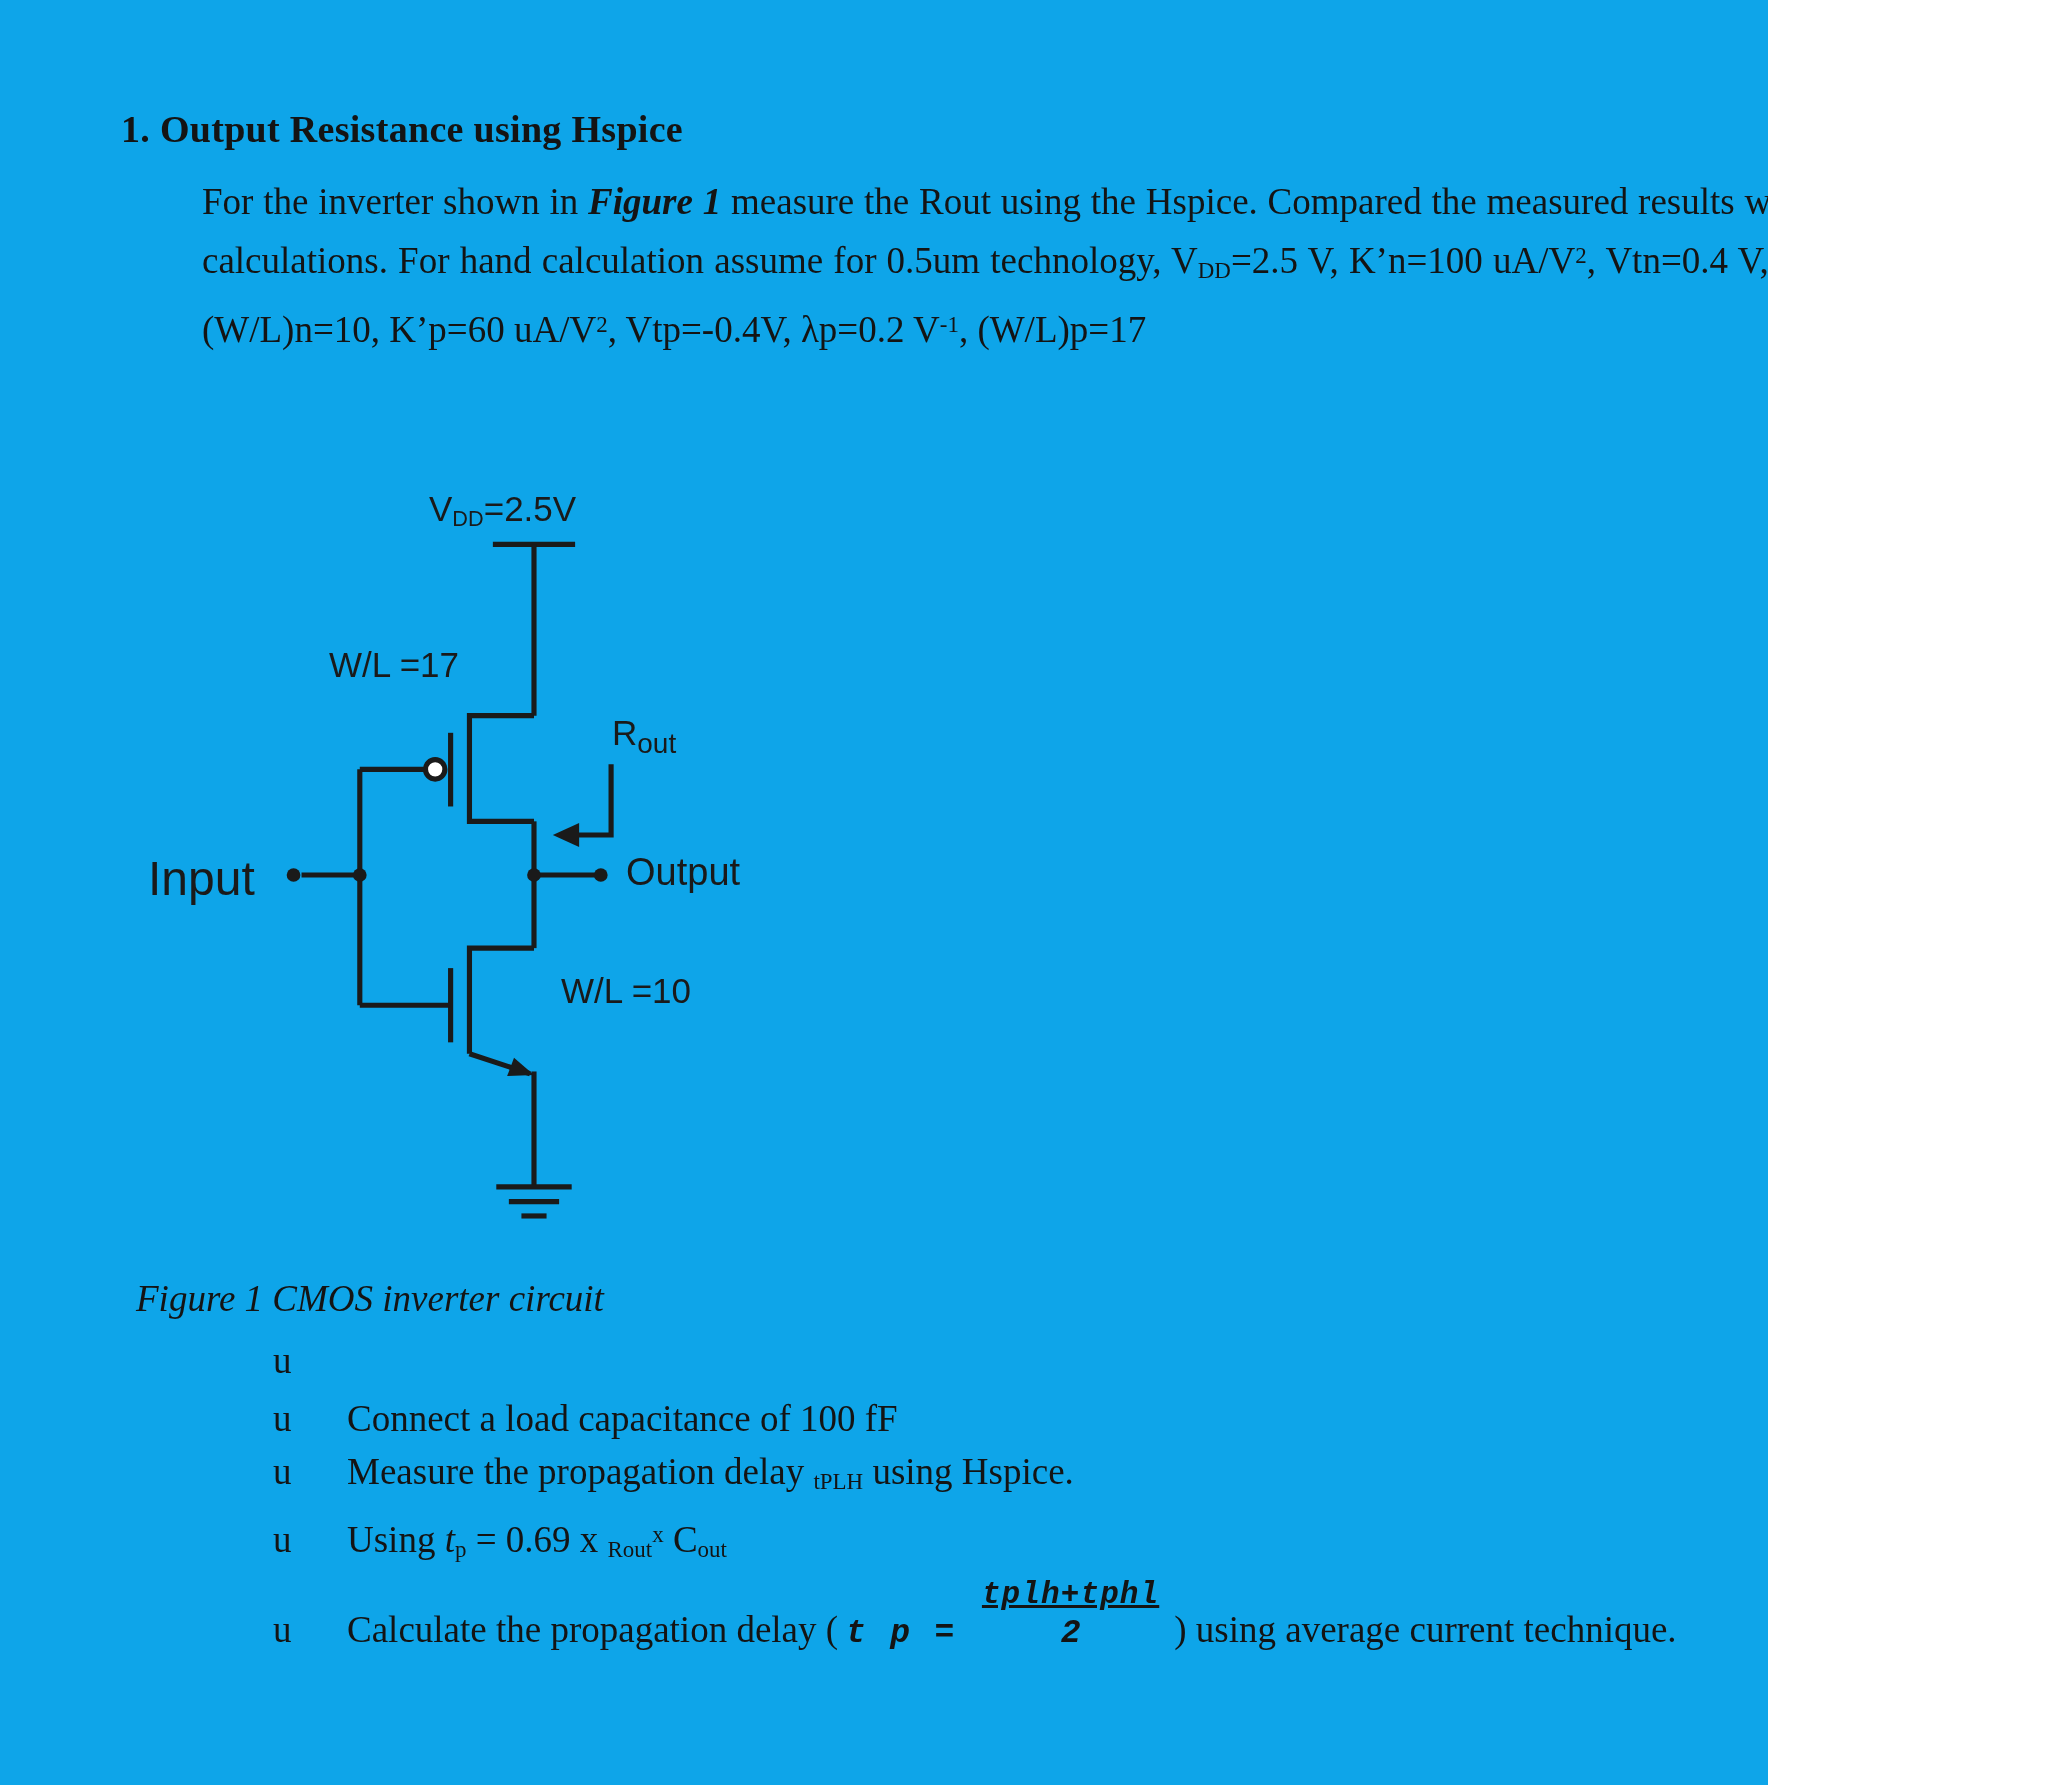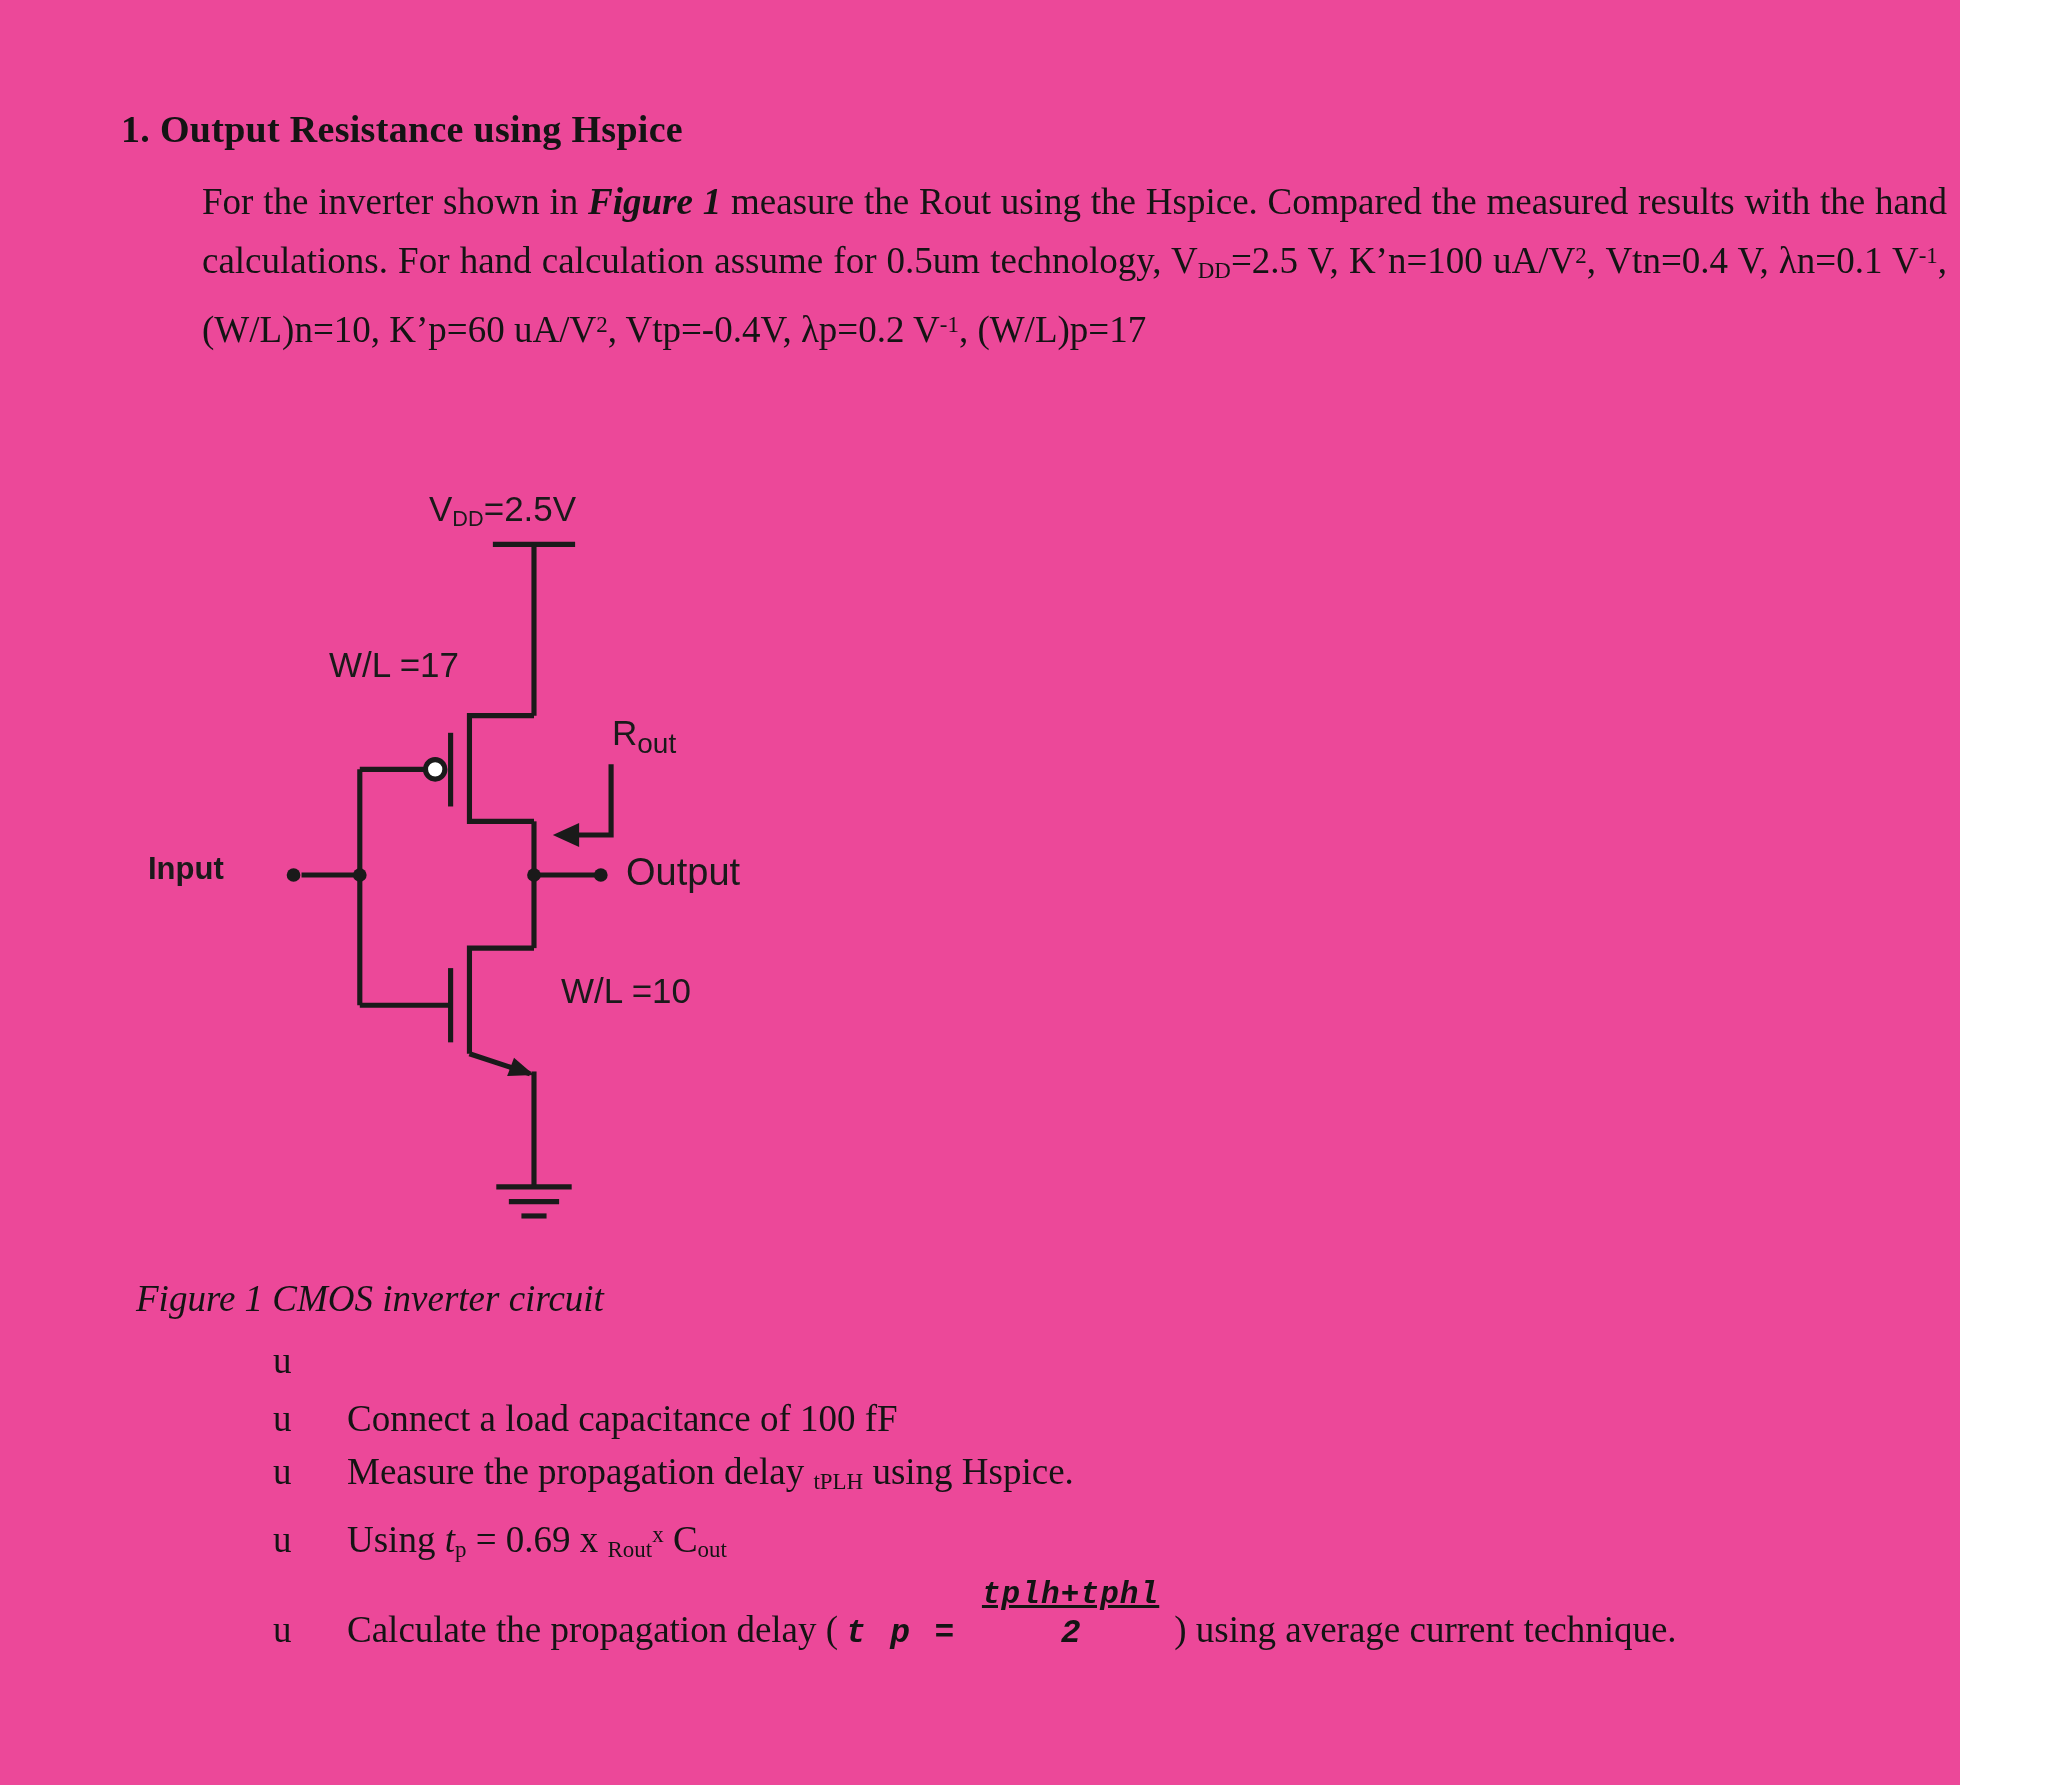--- a/index.html
+++ b/index.html
@@ -1,19 +1,19 @@
 <!DOCTYPE html>
 <html style="font-size:9px"><head>
 <meta charset="utf-8">
 <style>
   html,body{margin:0;padding:0;background:#ffffff;}
   .page{
     position:relative;
-    width:1960px;height:1786px;
-    background:#ec4899;
+    width:1768px;height:1786px;
+    background:#0ea5e9;
     color:#141414;
     font-family:"Liberation Serif", serif;
     overflow:hidden;
   }
   
   .title{
     position:absolute;left:121px;top:107px;
     margin:0;font-size:38px;font-weight:700;letter-spacing:0.3px;
   }
   .intro{
@@ -33,21 +33,21 @@
   .diagram{position:absolute;inset:0;border-radius:31px;}
   .diagram svg{position:absolute;left:0;top:0;}
   .lbl{
     position:absolute;font-family:"Liberation Sans", sans-serif;
     font-size:35px;color:#1a1a1a;white-space:nowrap;
   }
   .lbl-vdd{left:429px;top:489px;}
   .lbl-wl17{left:329px;top:645px;}
   .lbl-rout{left:612px;top:713px;}
   .lbl-rout .seg-sub{font-size:0.8em;vertical-align:-0.3em;}
-  .lbl-input{left:148px;top:851px;font-size:31px;font-weight:bold;}
+  .lbl-input{left:148px;top:851px;font-size:48px;}
   .lbl-output{left:626px;top:851px;font-size:38px;}
   .lbl-wl10{left:561px;top:971px;}
   
   .bullets{position:absolute;left:273px;top:1339px;width:1702px;}
   .b-row{display:flex;align-items:baseline;min-height:53px;}
   .marker{flex:0 0 74px;font-size:37px;}
   .b-text{font-size:37px;line-height:53px;}
   .mono-i{
     font-family:"Liberation Mono", monospace;font-style:italic;font-weight:600;
     font-size:33px;margin:0 10.3px 0 8px;letter-spacing:2.3px;

